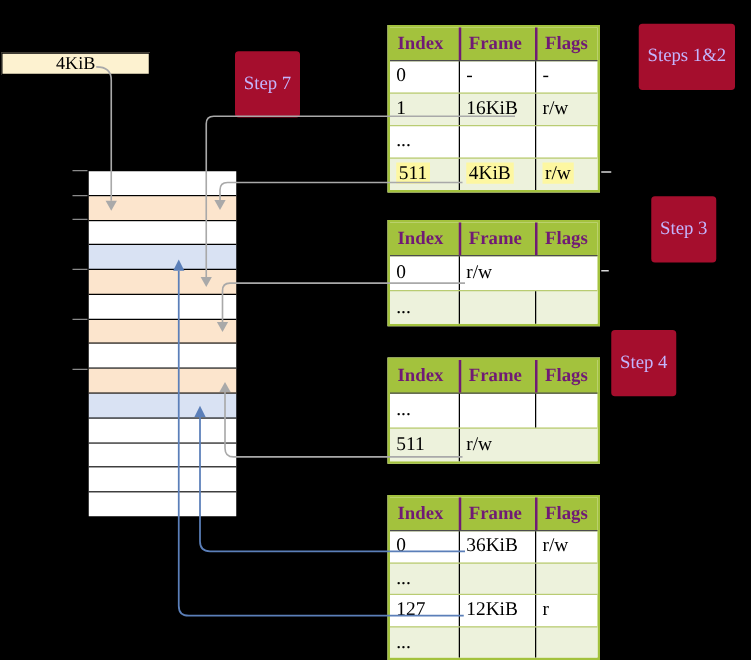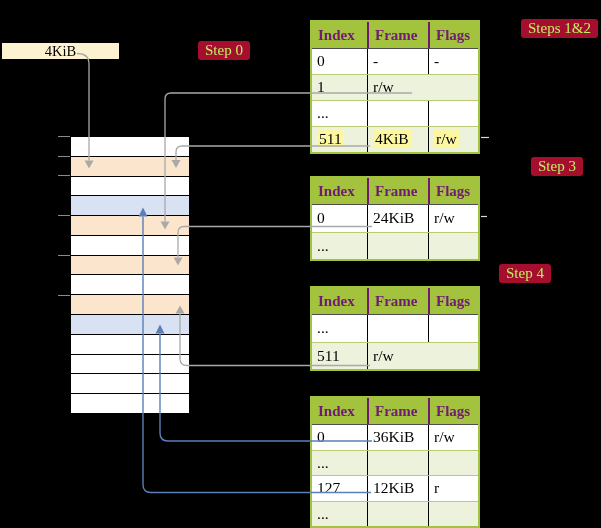--- a/index.html
+++ b/index.html
@@ -7,22 +7,22 @@
     --background:#000000; --crimson:#a50e2d; --table-header-green:#a3c23d;
     --table-row-green:#edf2dc; --highlight-yellow:#fdf7a1; --pagetable-peach:#fce5cd;
     --page-blue:#d9e2f3; --box-cream:#fdf2d0; --arrow-gray:#a9a9a9; --arrow-blue:#5b7fb9;
   }
   html,body{margin:0;padding:0;background:var(--background);}
   body{width:601px;height:528px;position:relative;overflow:hidden;
        font-family:"Liberation Serif","DejaVu Serif",serif;}
   .stage{position:absolute;left:0;top:0;width:601px;height:528px;}
 
   
-  .steplabel{position:absolute;background:var(--crimson);color:#bef264;font-size:15px;
-             line-height:17px;padding:1px 7px;border-radius:3px;z-index:3;white-space:nowrap;margin-left:10px;}
+  .steplabel{position:absolute;background:var(--crimson);color:#c4b5fd;font-size:15px;
+             line-height:17px;padding:18px 7px;border-radius:3px;z-index:3;white-space:nowrap;}
   #step0{left:188px;top:41px;}
   #steps12{left:511px;top:19px;}
   #step3{left:521px;top:157px;}
   #step4{left:489px;top:264px;}
 
   
   #rootbox{position:absolute;left:1px;top:42px;width:117px;height:16px;
            background:var(--box-cream);border:1px solid #000;color:#000;
            font-size:14.5px;line-height:16px;text-align:center;z-index:2;}
 
@@ -67,21 +67,21 @@
   .bhead{fill:var(--arrow-blue);stroke:none;}
   .stub{stroke:#d9d9d9;stroke-width:1.2;fill:none;}
 </style>
 </head>
 <body>
 
 <div class="stage">
 
   <div id="rootbox">4KiB</div>
 
-  <span id="step0" class="steplabel">Step 0</span>
+  <span id="step0" class="steplabel">Step 7</span>
   <span id="steps12" class="steplabel">Steps 1&amp;2</span>
   <span id="step3" class="steplabel">Step 3</span>
   <span id="step4" class="steplabel">Step 4</span>
 
   <div id="memcol">
       <div class="mrow free"></div>
       <div class="mrow pagetable"></div>
       <div class="mrow free"></div>
       <div class="mrow page"></div>
       <div class="mrow pagetable"></div>
@@ -109,20 +109,21 @@
         <div class="th c1">Frame</div>
         <div class="th c2">Flags</div>
       </div>
       <div class="trow">
         <div class="td c0">0</div>
         <div class="td c1">-</div>
         <div class="td c2">-</div>
       </div>
       <div class="trow shaded">
         <div class="td c0">1</div>
+        <div class="td c1">16KiB</div>
         <div class="td c2">r/w</div>
       </div>
       <div class="trow">
         <div class="td c0">...</div>
         <div class="td c1"></div>
         <div class="td c2"></div>
       </div>
       <div class="trow shaded">
         <div class="td c0"><span class="hl">511</span></div>
         <div class="td c1"><span class="hl">4KiB</span></div>
@@ -130,21 +131,20 @@
       </div>
     </div>
   <div id="t1" class="ptable">
       <div class="thead">
         <div class="th c0">Index</div>
         <div class="th c1">Frame</div>
         <div class="th c2">Flags</div>
       </div>
       <div class="trow">
         <div class="td c0">0</div>
-        <div class="td c1">24KiB</div>
         <div class="td c2">r/w</div>
       </div>
       <div class="trow shaded">
         <div class="td c0">...</div>
         <div class="td c1"></div>
         <div class="td c2"></div>
       </div>
     </div>
   <div id="t2" class="ptable">
       <div class="thead">

